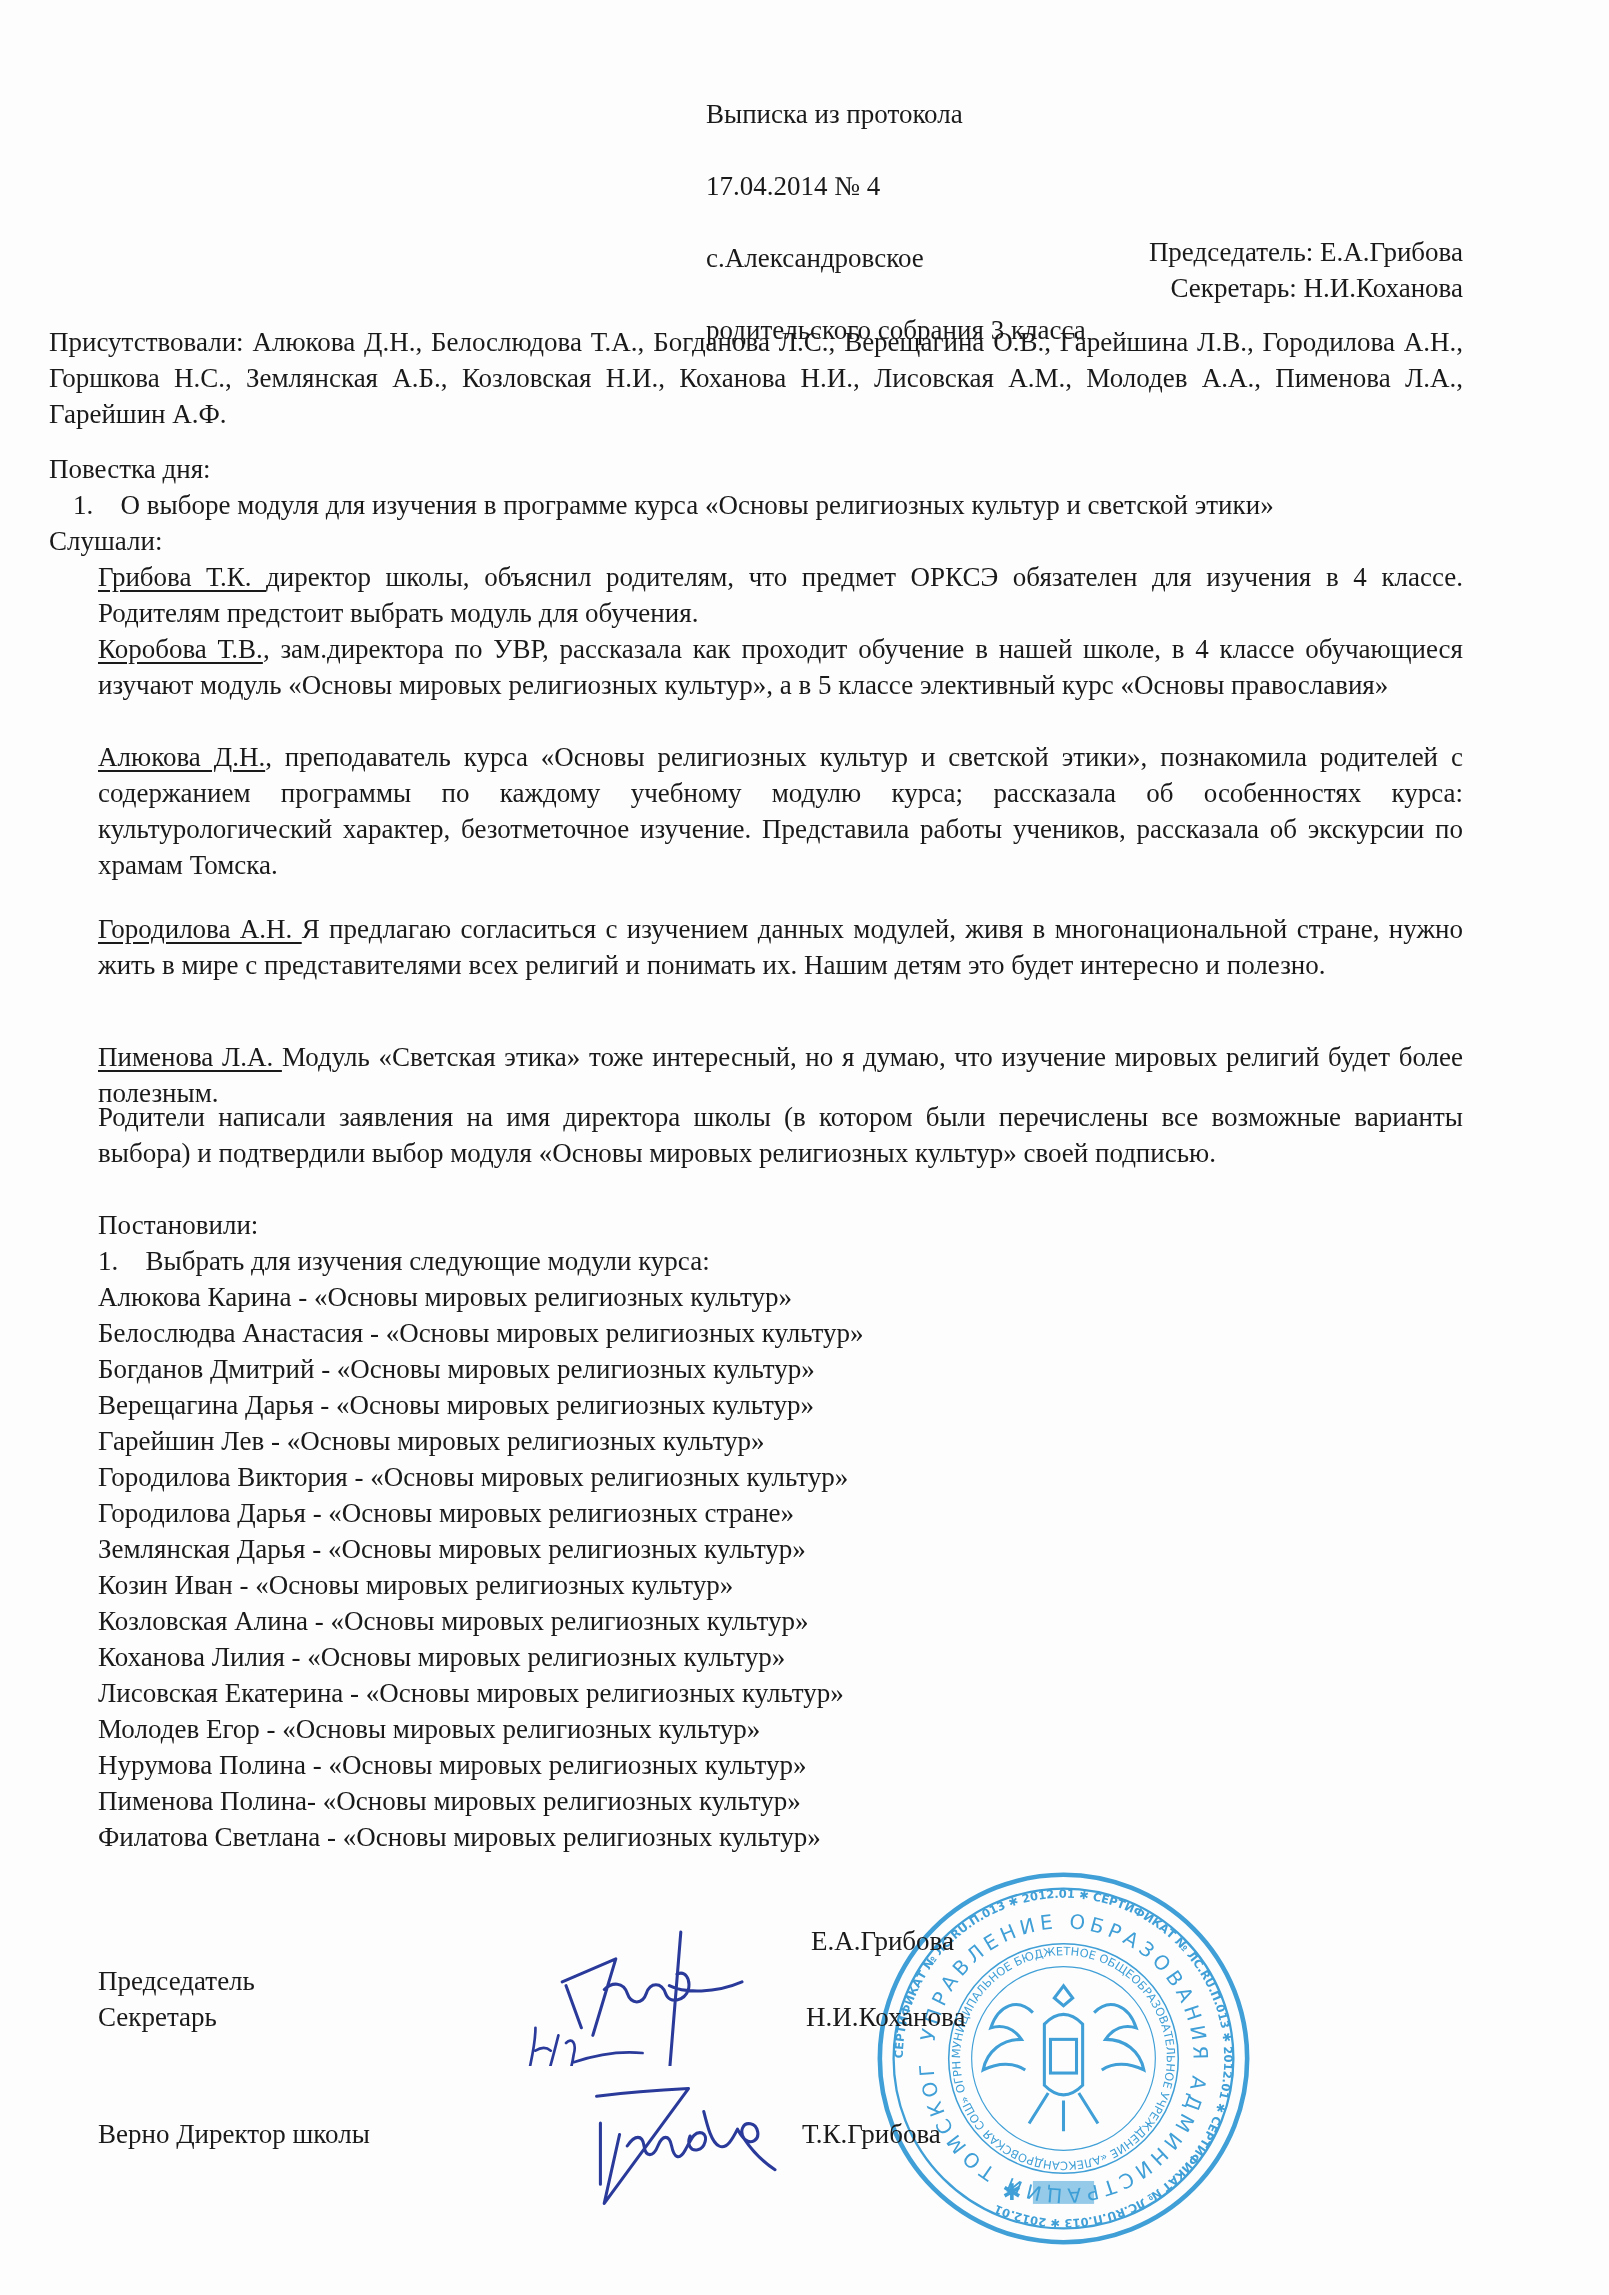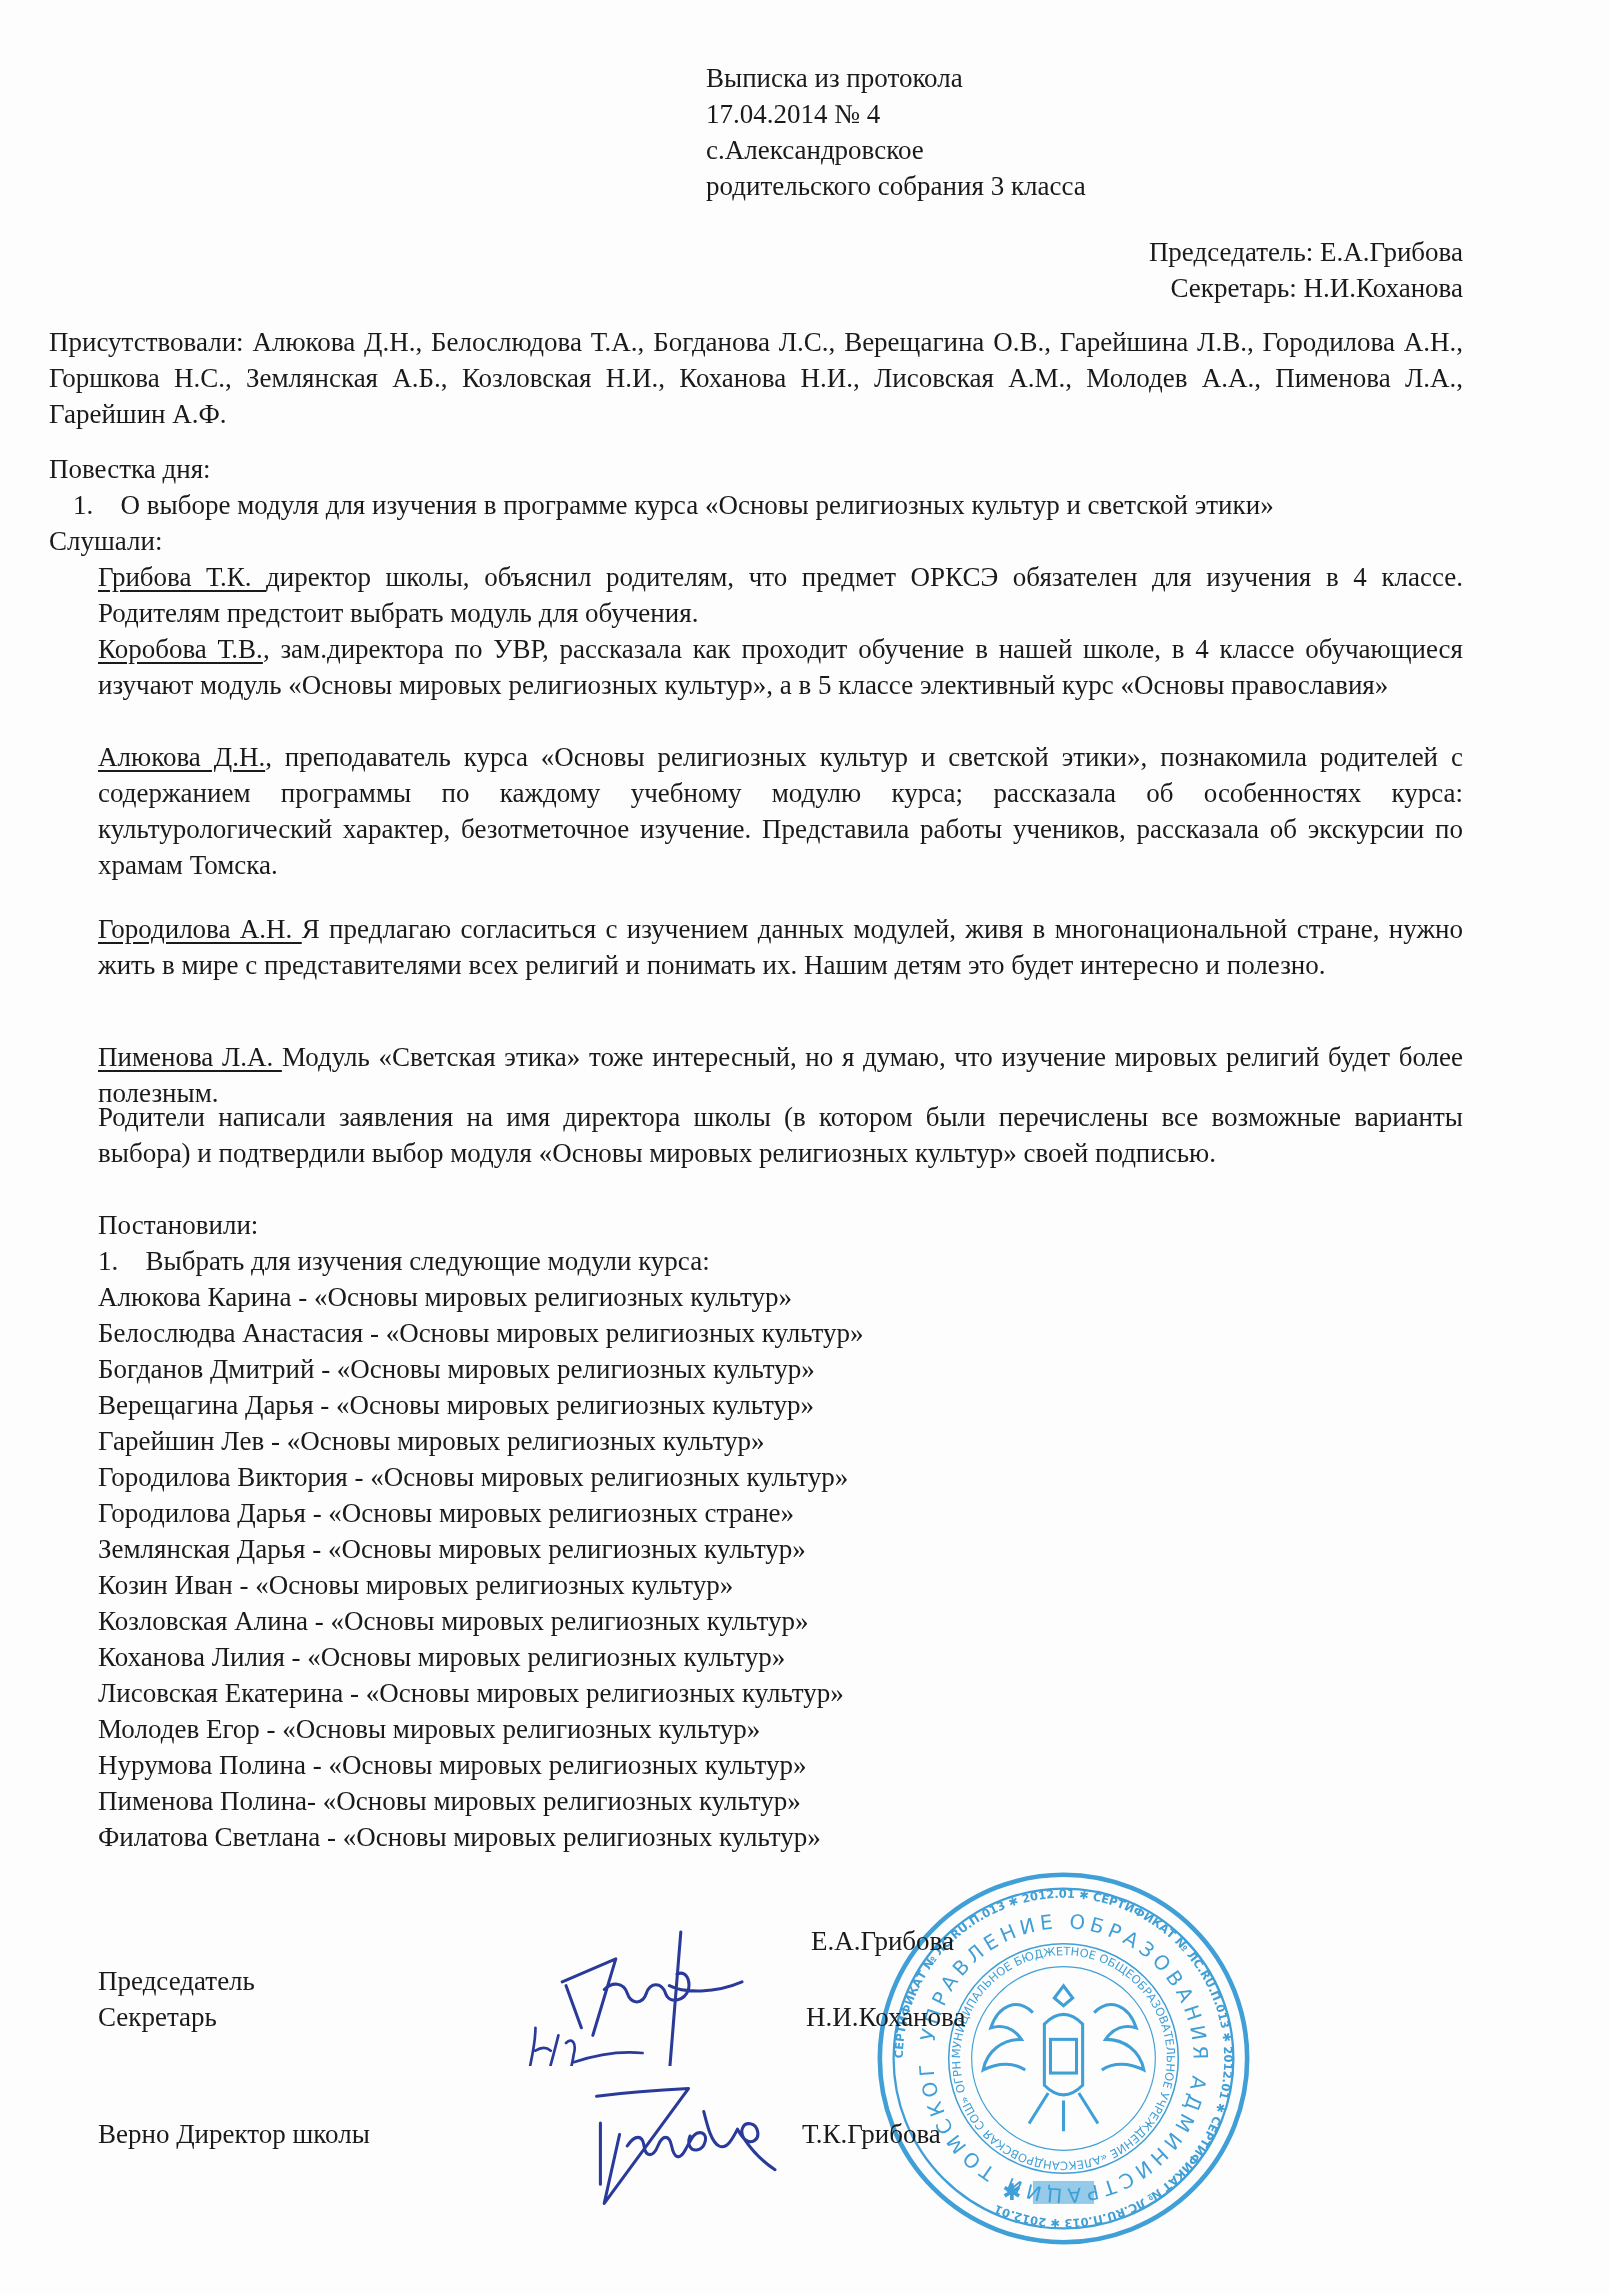--- a/index.html
+++ b/index.html
@@ -3,21 +3,21 @@
 <meta charset="utf-8">
 <style>
   html, body { margin: 0; padding: 0; }
   body {
     width: 1609px; height: 2295px; background: #fdfdfd; position: relative; overflow: hidden;
     font-family: "Liberation Serif", "DejaVu Serif", serif; color: #1a1a1a;
   }
   .page { position: absolute; left: 0; top: 0; width: 1609px; height: 2295px; }
   .t { position: absolute; font-size: 27px; line-height: 36px; white-space: nowrap; }
   .header { position: absolute; left: 706px; top: 60px; }
-  .header .line { font-size: 27px; line-height: 36px; }
+  .header .line { font-size: 27px; line-height: 36px; margin-top: 36px; }
   .roles { position: absolute; right: 146px; top: 234px; text-align: right; }
   .roles .line { font-size: 27px; line-height: 36px; }
   .para { position: absolute; left: 49px; width: 1414px; font-size: 27px; line-height: 36px; text-align: justify; }
   .para.indent { left: 98px; width: 1365px; }
   .ul { text-decoration: underline; text-decoration-thickness: 1.5px; text-underline-offset: 3.8px; }
   .list { position: absolute; left: 98px; top: 1272px; }
   .list .row { font-size: 27px; line-height: 36px; white-space: nowrap; }
   .sig-label { position: absolute; left: 98px; font-size: 27px; line-height: 36px; }
   .sig-name { position: absolute; font-size: 27px; line-height: 36px; }
   .signature { position: absolute; }

